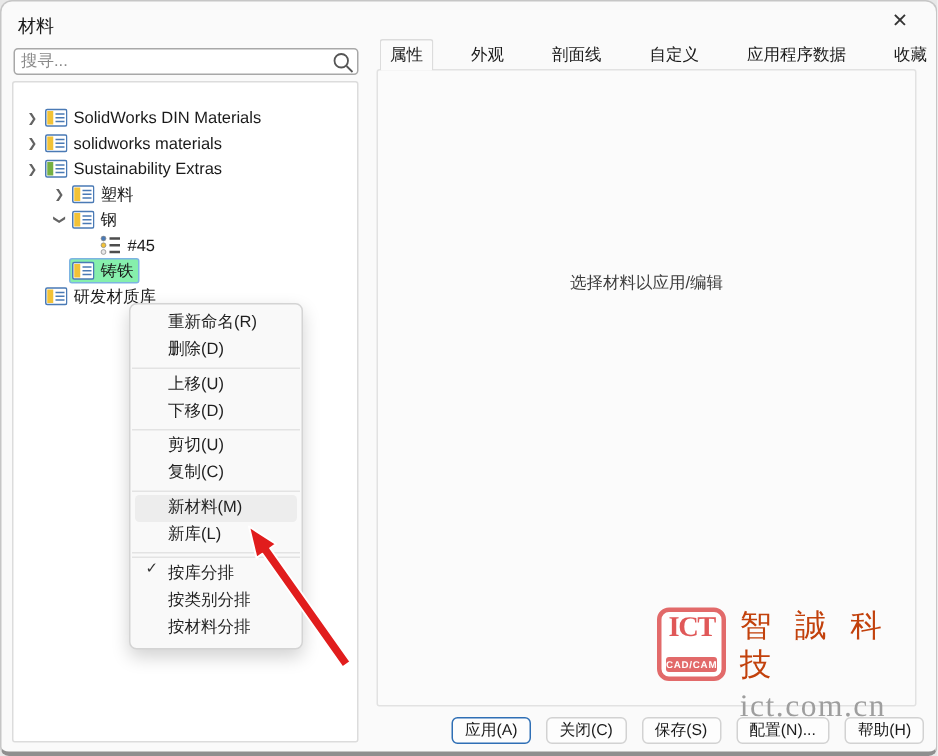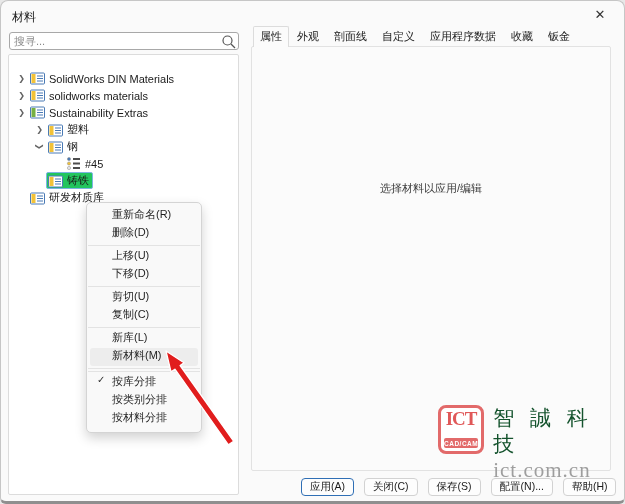--- a/index.html
+++ b/index.html
@@ -31,28 +31,28 @@
   .search-icon { width:18px; height:16px; position:relative; flex:0 0 18px; }
   .search-icon svg { position:absolute; left:1px; top:1px; }
 
   .tree-box { position:absolute; left:7px; top:53px; width:231px; height:441px;
     background:#ffffff; border:1px solid #dcdcdc; border-radius:2px;
     padding-top:15px; overflow:hidden; }
   .tree-row { height:17px; display:flex; align-items:center; white-space:nowrap; }
   .chev { width:13px; flex:0 0 13px; font-size:8px; color:#636363; text-align:center; line-height:17px; }
   .chev.expanded { transform:rotate(90deg); }
   .chev.none { visibility:hidden; }
-  .row-inner { display:flex; align-items:flex-end; gap:4px; padding:1px 4px 1px 2px; border-radius:2px; }
-  .row-inner.selected { background:#22c55e; border:1px solid #7db4e2; padding:0 3px 0 1px; }
+  .row-inner { display:flex; align-items:center; gap:4px; padding:1px 4px 1px 2px; border-radius:2px; }
+  .row-inner.selected { background:#86efac; border:1px solid #7db4e2; padding:0 3px 0 1px; }
   .tree-label { font-size:11px; color:#1a1a1a; }
   .tree-icon { display:inline-flex; width:15px; height:13px; }
 
   
   .tabs { position:absolute; left:252px; top:29px; height:17px; display:flex; align-items:flex-end; }
-  .tab { padding:2px 6px 3px 6px; margin-right:1px; font-size:11px; color:#1a1a1a;
+  .tab { padding:2px 6px 3px 6px; margin-right:18px; font-size:11px; color:#1a1a1a;
     border:1px solid transparent; border-bottom:none; white-space:nowrap; }
   .tab.active { background:#fbfbfb; border-color:#dcdcdc; border-radius:2px 2px 0 0; position:relative; z-index:3; }
 
   .panel { position:absolute; left:250px; top:45px; width:360px; height:425px;
     background:#fbfbfb; border:1px solid #e2e2e2; border-radius:2px; }
   .panel-msg { position:absolute; left:0; right:0; top:134px; text-align:center;
     font-size:11px; color:#3c3c3c; }
 
   
   .btn-row { position:absolute; left:300px; top:477px; display:flex; gap:10px; }
@@ -75,21 +75,21 @@
 
   
   .watermark { position:absolute; left:437px; top:404px; display:flex; align-items:flex-start; gap:9px; z-index:5; }
   .wm-logo { width:47px; height:49px; border:3px solid #e26a6a; border-radius:8px; background:#fff;
     display:flex; flex-direction:column; justify-content:space-between; }
   .wm-ict { font-family:"Liberation Serif","DejaVu Serif",serif; font-weight:bold;
     font-size:19px; color:#e05858; text-align:center; line-height:22px; letter-spacing:-1px; }
   .wm-cadcam { background:#e26a6a; color:#fff; font-size:6.5px; font-weight:bold;
     text-align:center; border-radius:2px; margin:0 3px 3px 3px; padding:1.5px 0; letter-spacing:.5px; }
   .wm-right { display:flex; flex-direction:column; }
-  .wm-cn { font-size:21px; color:#14532d; letter-spacing:5px; line-height:26px; }
+  .wm-cn { font-size:21px; color:#c2410c; letter-spacing:5px; line-height:26px; }
   .wm-url { font-size:21px; color:#9e9e9e; letter-spacing:1px; line-height:26px;font-family:Liberation Serif, serif; }
 </style>
 </head>
 <body>
 
 <div class="dialog">
 
   <div class="titlebar">
     <span class="title">材料</span>
     <span class="close-btn">✕</span>
@@ -258,25 +258,25 @@
         <span>下移(D)</span>
       </div>
       <div class="menu-sep"></div>
       <div class="menu-item">
         <span>剪切(U)</span>
       </div>
       <div class="menu-item">
         <span>复制(C)</span>
       </div>
       <div class="menu-sep"></div>
-      <div class="menu-item">
-        <span>新库(L)</span>
-      </div>
       <div class="menu-item hover">
         <span>新材料(M)</span>
+      </div>
+      <div class="menu-item">
+        <span>新库(L)</span>
       </div>
       <div class="menu-sep"></div>
       <div class="menu-sep"></div>
       <div class="menu-item">
         <span class="check">✓</span>
         <span>按库分排</span>
       </div>
       <div class="menu-item">
         <span>按类别分排</span>
       </div>

